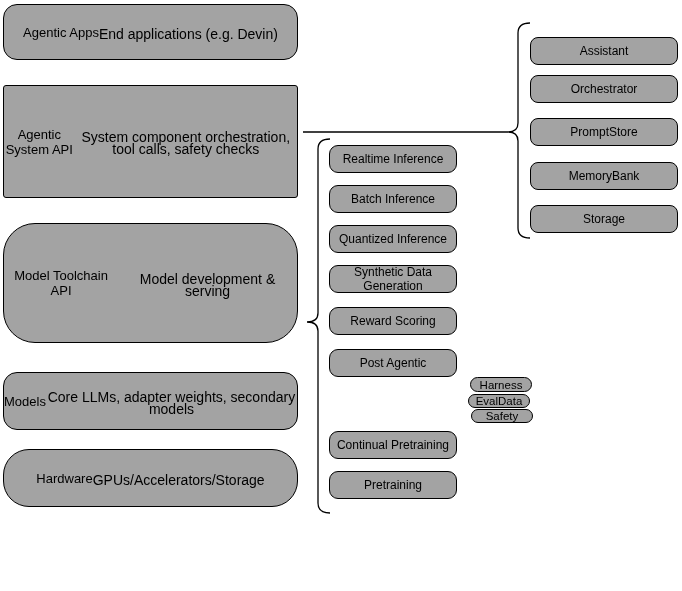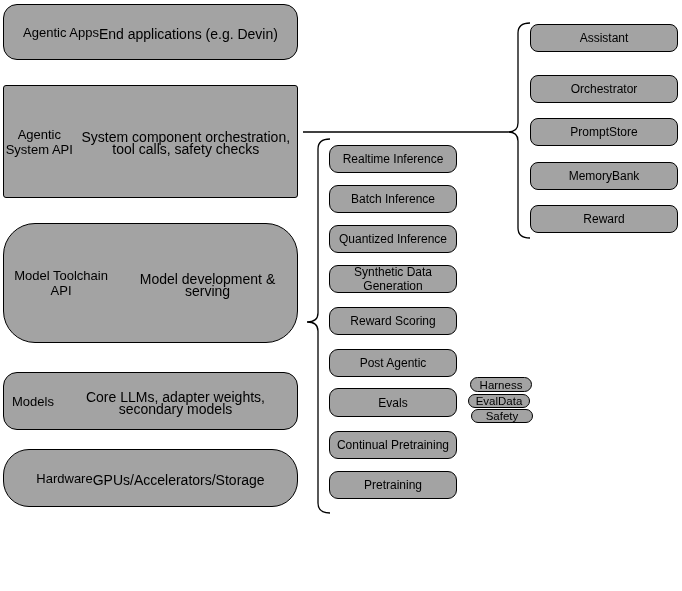--- a/index.html
+++ b/index.html
@@ -23,40 +23,40 @@
     align-items:center;
     justify-content:center;
     text-align:center;
   }
 
   
   .lbox{left:3px;width:295px;}
   .lb1{top:4px;height:56px;border-radius:14px;}
   .lb2{top:85px;height:113px;border-radius:3px;}
   .lb3{top:223px;height:120px;border-radius:32px;}
-  .lb4{top:372px;height:58px;border-radius:14px;padding-left:8px;}
+  .lb4{top:372px;height:58px;border-radius:14px;}
   .lb5{top:449px;height:58px;border-radius:26px;}
   .lb6{top:530px;height:58px;border-radius:14px;}
   .title{font-size:13px;line-height:15px;}
   .sub{font-size:14px;line-height:12px;margin-top:3px;}
 
   
   .mbox{left:329px;width:128px;height:28px;border-radius:9px;font-size:12px;}
   .m1{top:145px}.m2{top:185px}.m3{top:225px}.m4{top:265px}.m5{top:307px}
   .m6{top:349px}.m7{top:388px;height:29px}.m8{top:431px}.m9{top:471px}
 
   
   .pill{border-radius:8px;font-size:11.5px;line-height:12px;z-index:3;}
   .p1{left:470px;top:377px;width:62px;height:15px;}
   .p2{left:468px;top:394px;width:62px;height:14px;}
   .p3{left:471px;top:409px;width:62px;height:14px;}
 
   
   .rbox{left:530px;width:148px;height:28px;border-radius:8px;font-size:12px;}
-  .r1{top:24px}.r2{top:75px}.r3{top:118px}.r4{top:162px}.r5{top:205px}
+  .r1{top:37px}.r2{top:75px}.r3{top:118px}.r4{top:162px}.r5{top:205px}
 
   svg.overlay{position:absolute;left:0;top:0;z-index:1;}
   .shape{z-index:2;}
 </style>
 </head>
 <body>
 
 <div class="canvas">
 
   <svg class="overlay" width="682" height="591" viewBox="0 0 682 591">
@@ -97,23 +97,20 @@
   </div>
   <div class="shape mbox m4">
     <span>Synthetic Data Generation</span>
   </div>
   <div class="shape mbox m5">
     <span>Reward Scoring</span>
   </div>
   <div class="shape mbox m6">
     <span>Post Agentic</span>
   </div>
-  <div class="shape mbox m7">
-    <span>Evals</span>
-  </div>
   <div class="shape mbox m8">
     <span>Continual Pretraining</span>
   </div>
   <div class="shape mbox m9">
     <span>Pretraining</span>
   </div>
 
   <div class="shape pill p1">
     <span>Harness</span>
   </div>
@@ -130,16 +127,16 @@
   <div class="shape rbox r2">
     <span>Orchestrator</span>
   </div>
   <div class="shape rbox r3">
     <span>PromptStore</span>
   </div>
   <div class="shape rbox r4">
     <span>MemoryBank</span>
   </div>
   <div class="shape rbox r5">
-    <span>Reward</span>
+    <span>Storage</span>
   </div>
 
 </div>
 
 </body></html>

